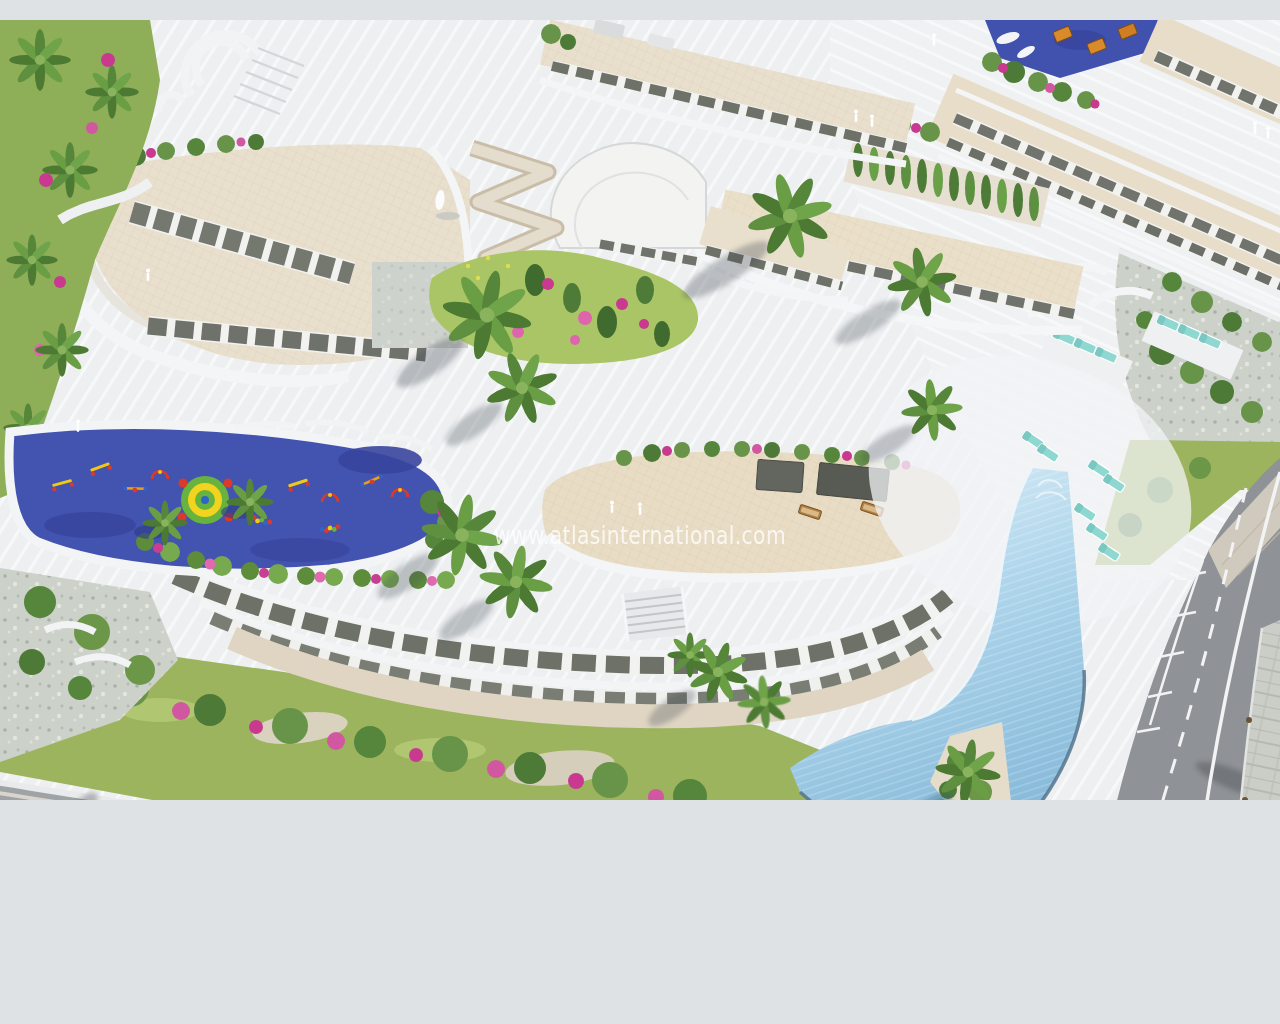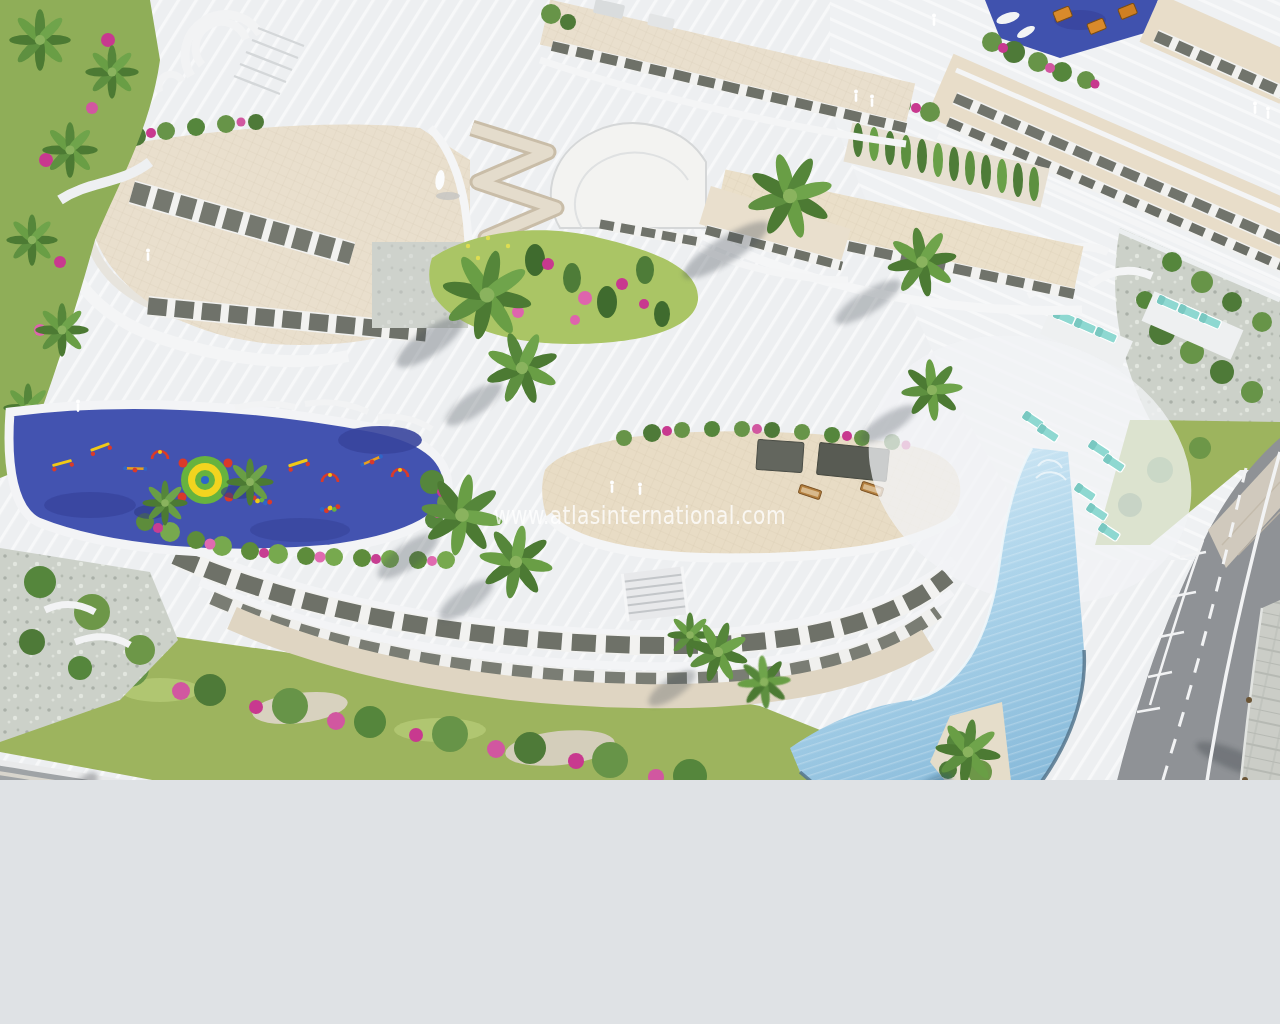--- a/index.html
+++ b/index.html
@@ -1,17 +1,17 @@
 <!DOCTYPE html>
 <html><head>
 <meta charset="utf-8">
 <style>
   html,body{margin:0;padding:0;background:#dfe2e5;}
   .stage{position:relative;width:1280px;height:780px;overflow:hidden;background:#4d7c0f;
-         font-family:"DejaVu Sans","Liberation Sans",sans-serif;}
+         font-family:"DejaVu Sans","Liberation Sans",sans-serif;margin-top:20px;}
   svg{position:absolute;left:0;top:0;display:block;}
   text.wm{font-family:"DejaVu Sans","Liberation Sans",sans-serif;font-weight:500;}
 </style>
 </head>
 <body>
 
 <div class="stage">
 <svg width="1280" height="1024" viewBox="0 0 1280 1024">
 <defs>
   <pattern id="stripeA" width="15" height="15" patternUnits="userSpaceOnUse" patternTransform="rotate(-58)">

